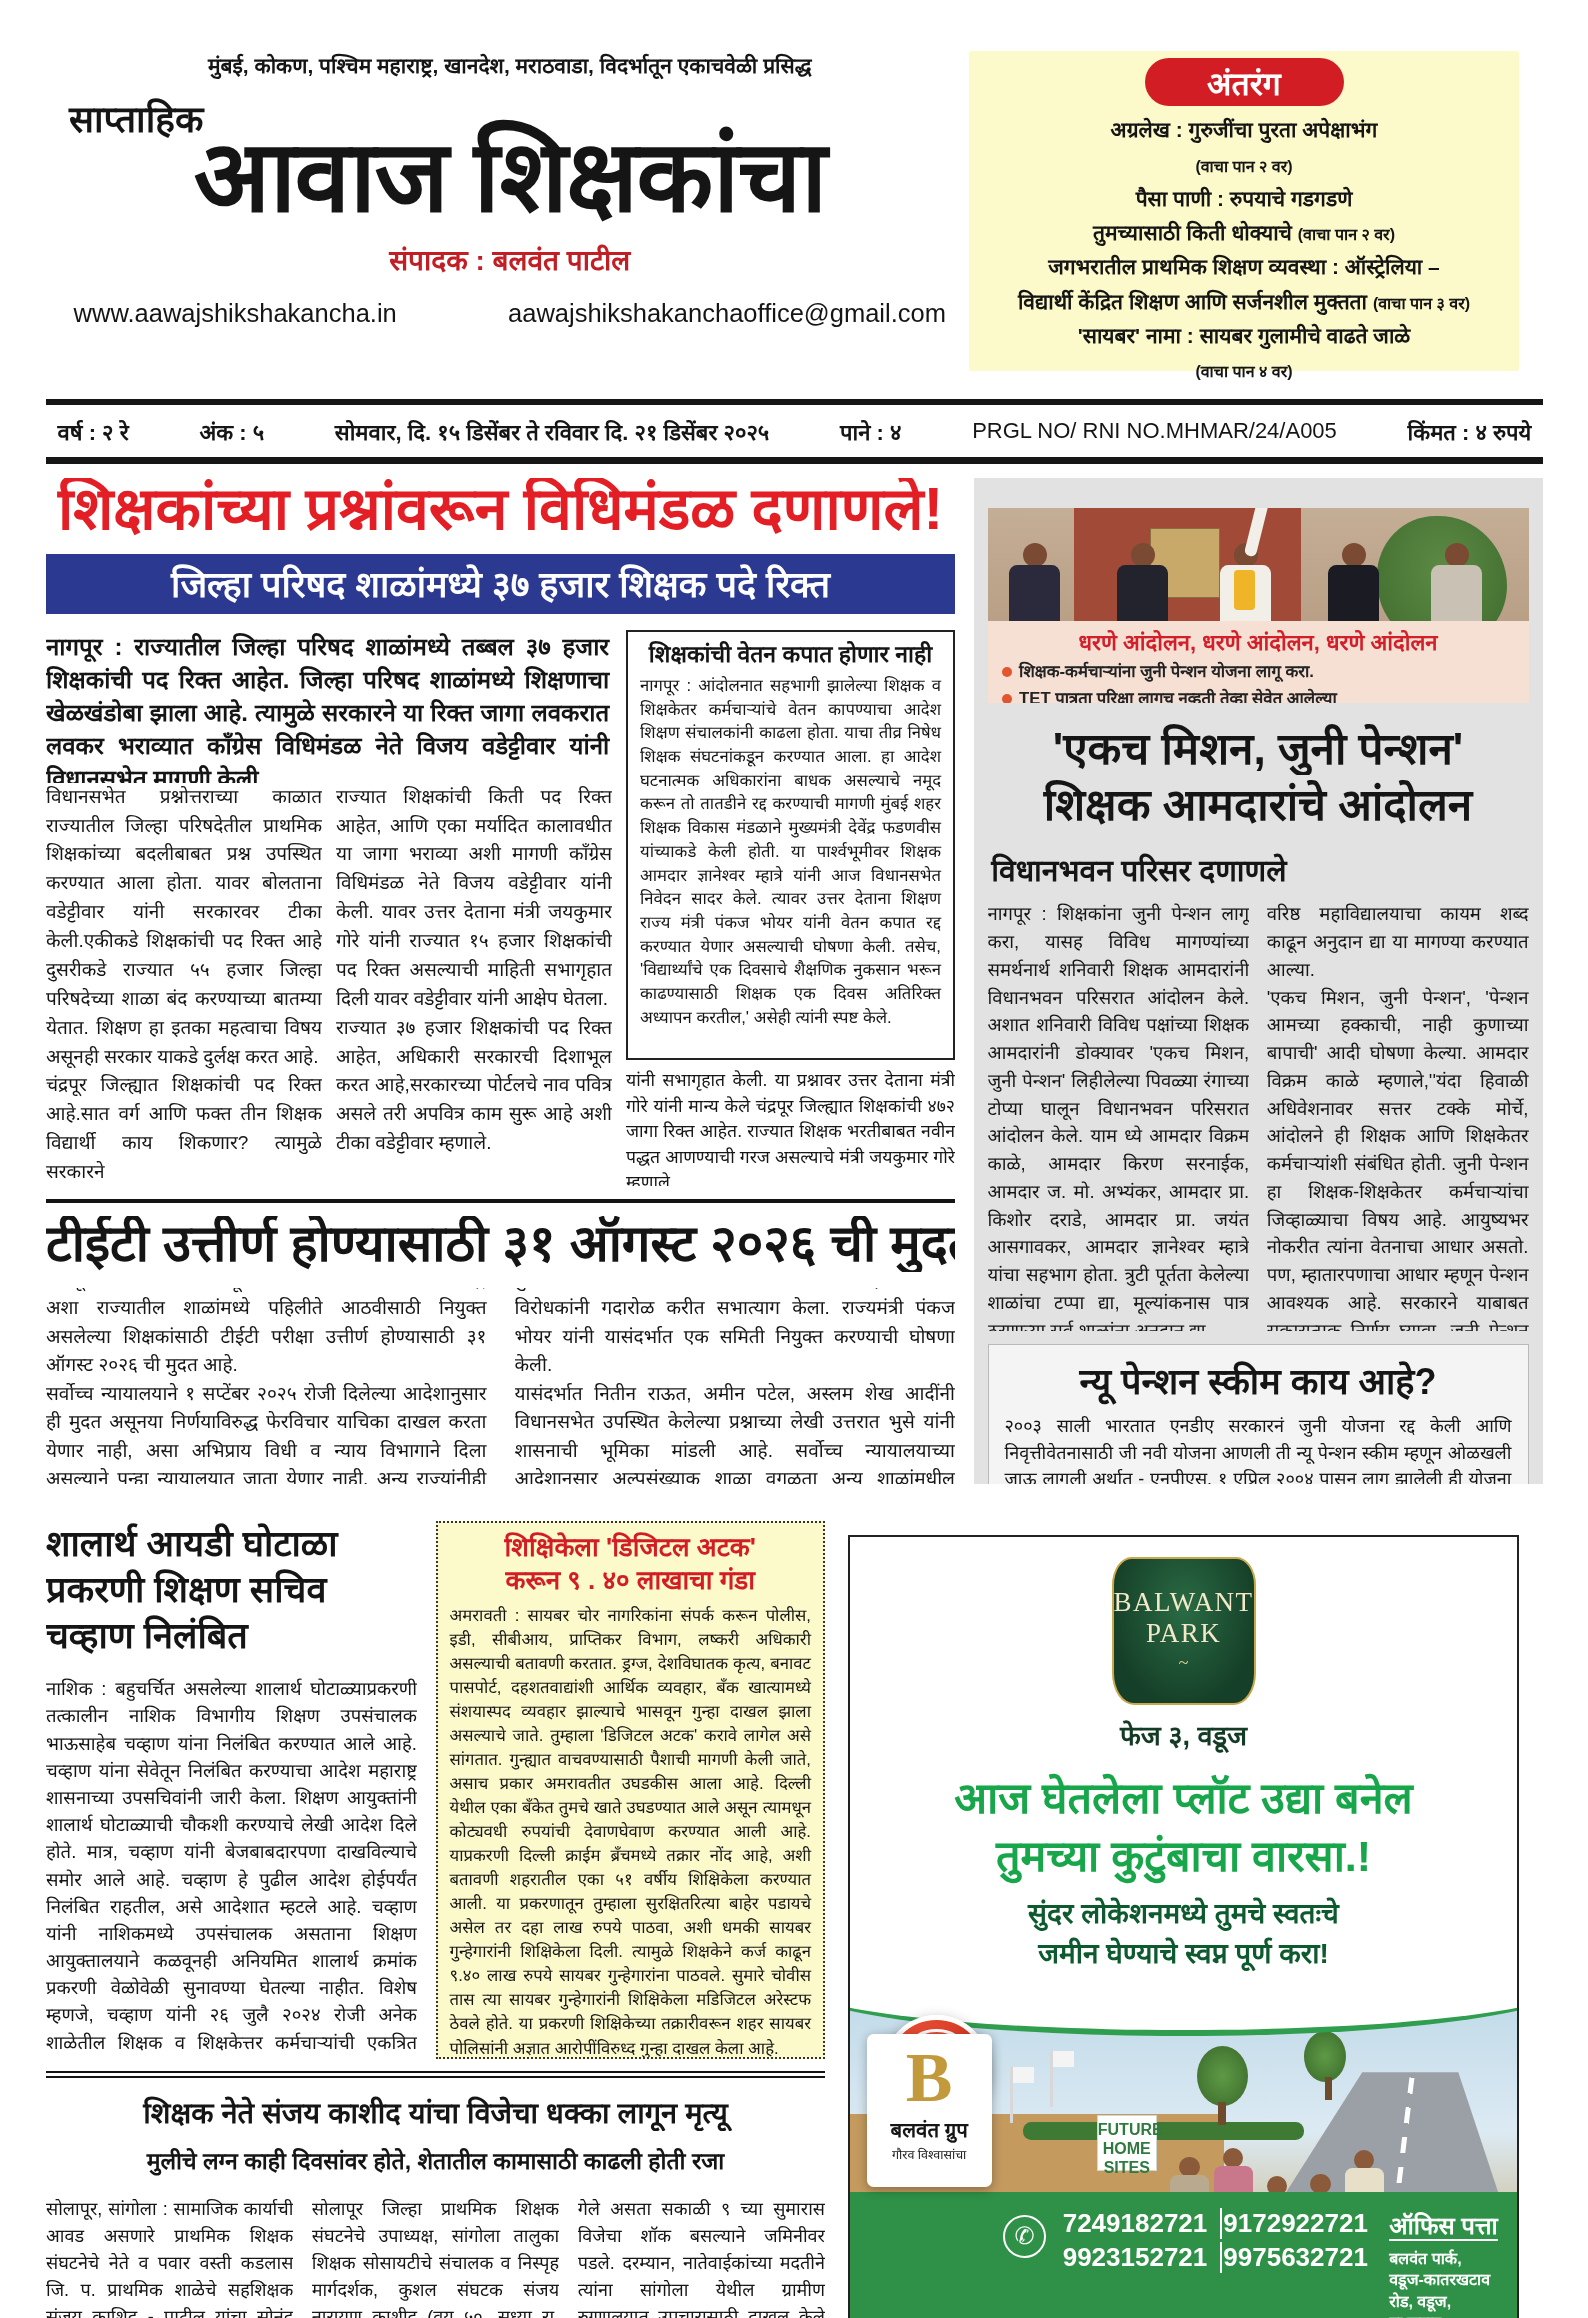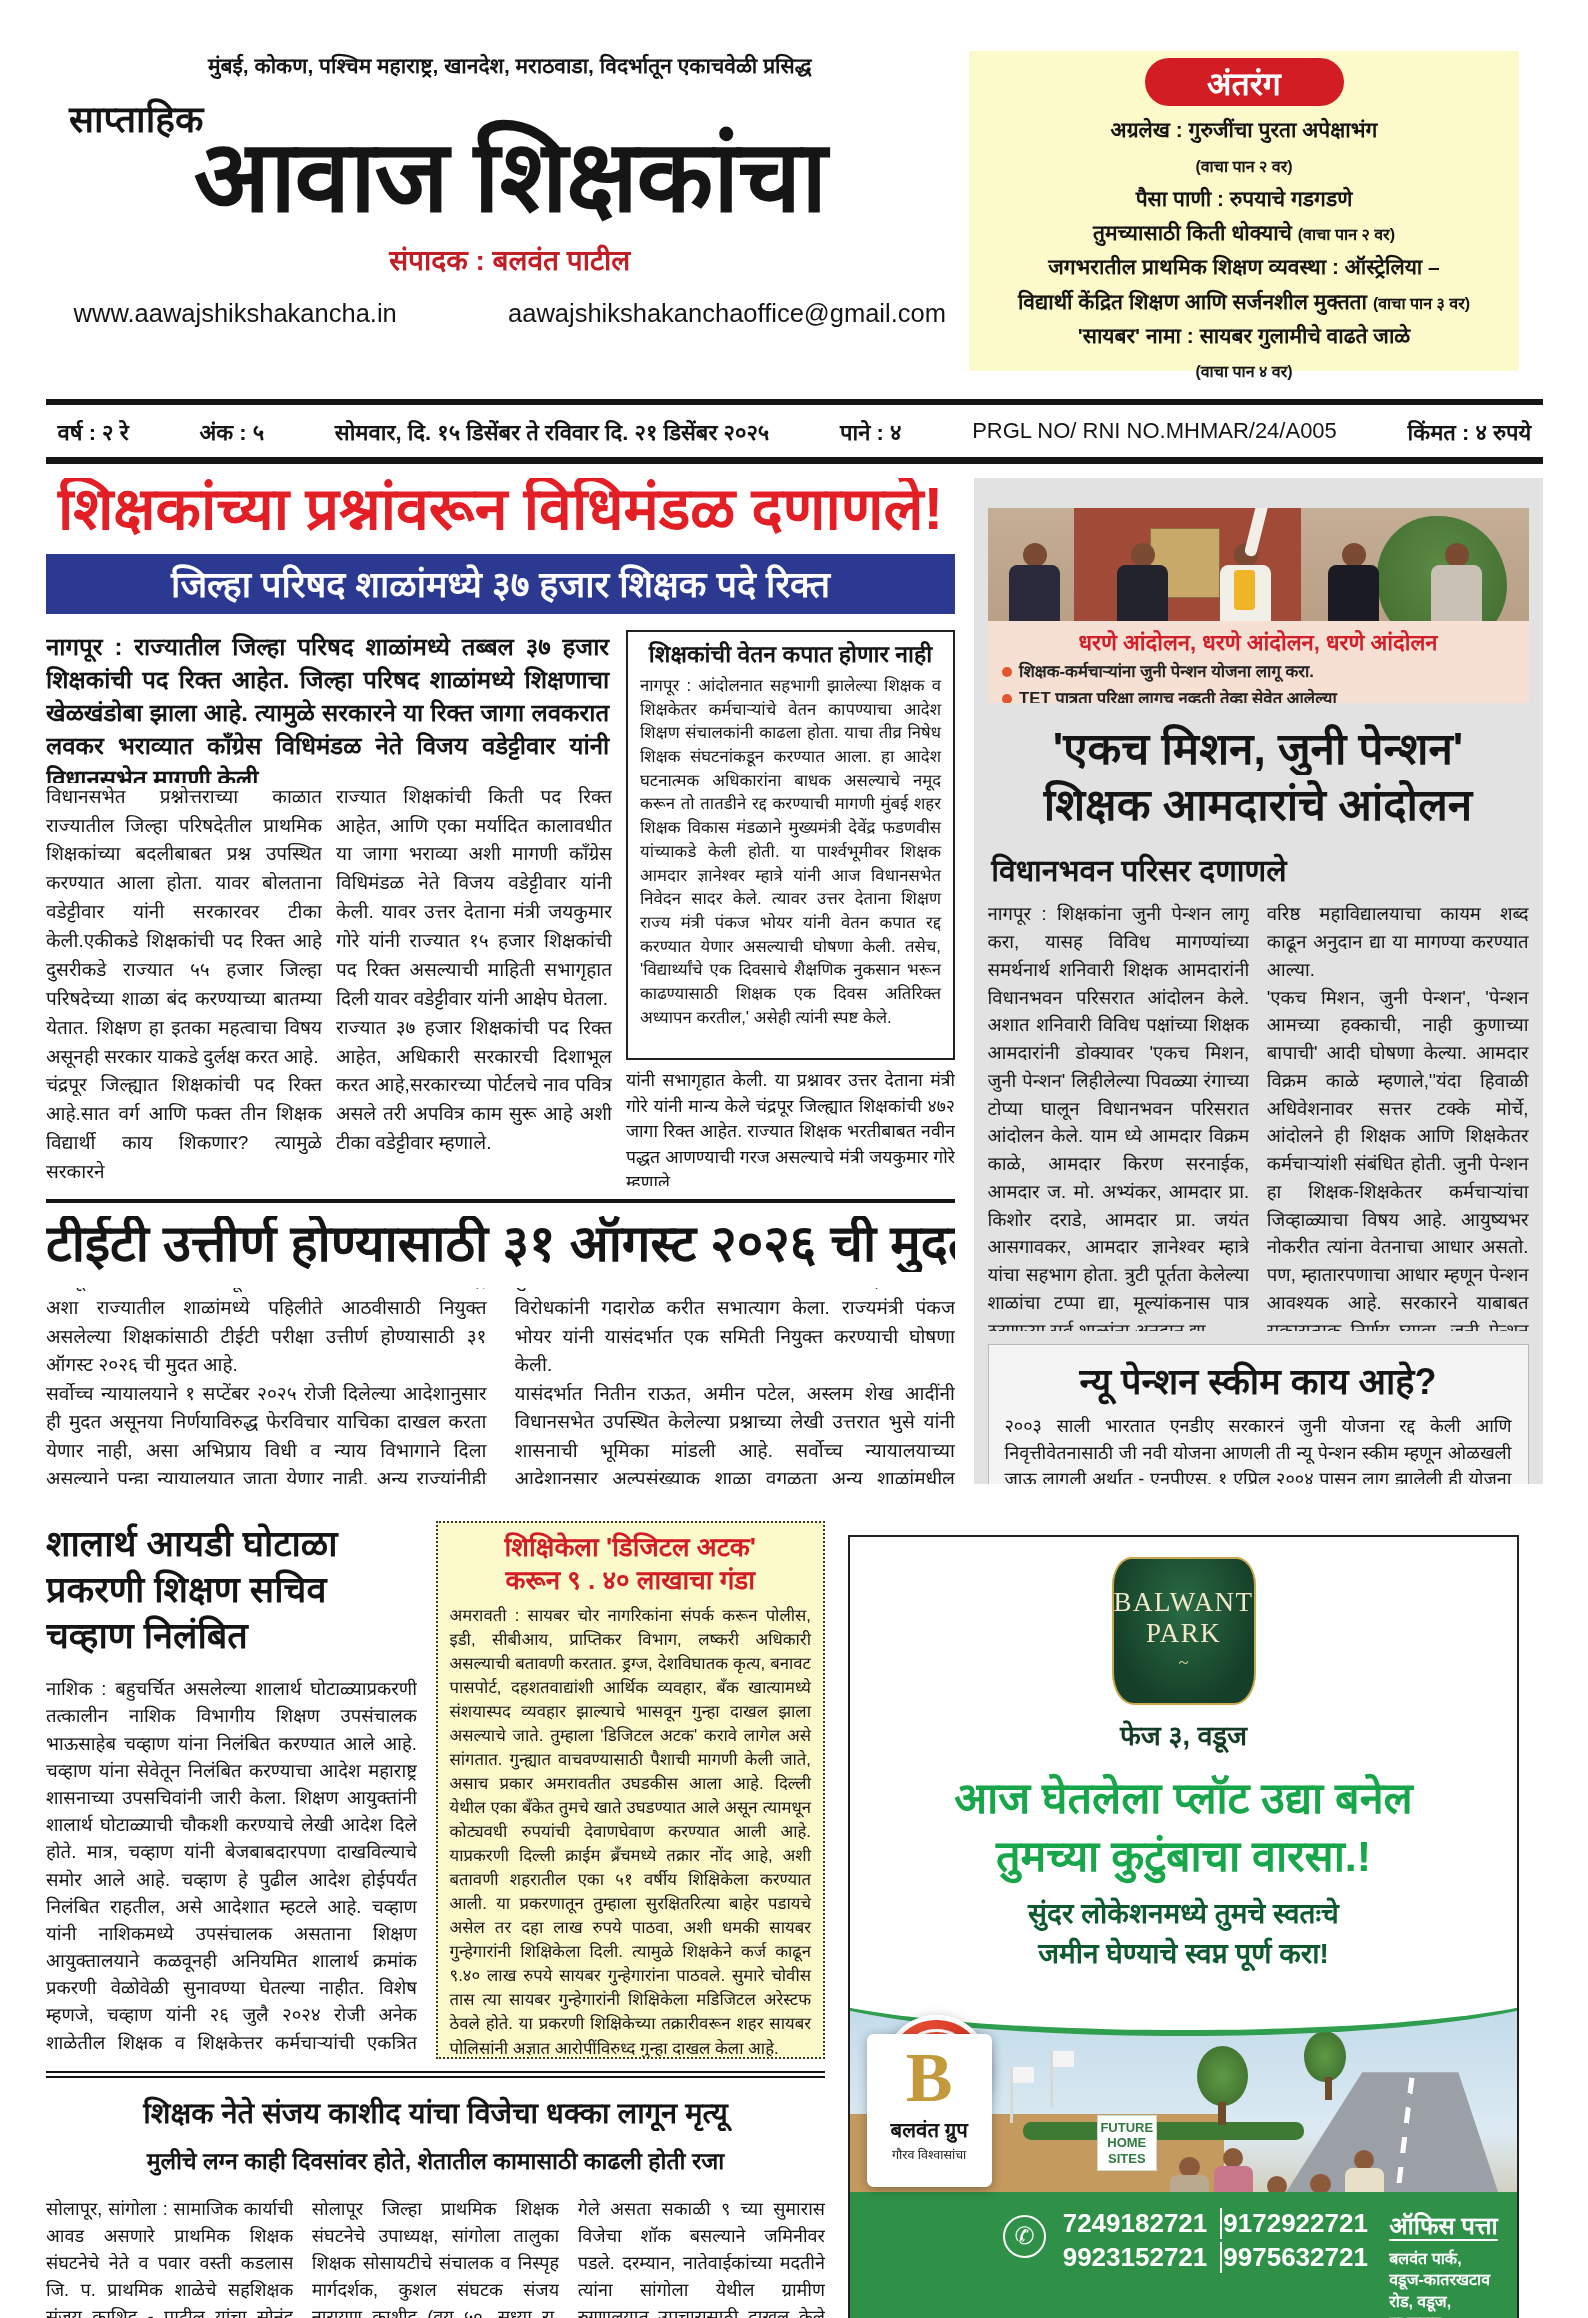--- a/index.html
+++ b/index.html
@@ -92,21 +92,21 @@
   .ad-head { color:#17A74A; font-size:43px; font-weight:bold; text-align:center; line-height:1.3; margin-top:18.5px; white-space:nowrap; overflow:hidden; }
   .ad-sub { color:#0E5A2F; font-size:28px; font-weight:bold; text-align:center; line-height:1.35; margin-top:10.2px; }
   .ad-photo { height:260px; margin-top:16.7px; position:relative; background:linear-gradient(180deg,#BFD9E8 0%,#DCEAF3 55%,#CBB98F 100%); overflow:visible; }
   .arc { position:absolute; top:-3.7px; left:-8%; width:116%; height:51px; background:#fff; border-bottom:6.5px solid #2F9E4F; border-radius:0 0 50% 50% / 0 0 100% 100%; z-index:3; }
   .land { position:absolute; left:0; bottom:0; width:56%; height:52%; background:#C49A5F; }
   .road { position:absolute; right:0; bottom:0; width:40%; height:68%; background:#9AA0A6; clip-path:polygon(42% 0,78% 0,100% 100%,0 100%); }
   .road-line { position:absolute; right:17%; bottom:0; width:4.6px; height:66%; background:repeating-linear-gradient(180deg,#fff 0 16px,transparent 16px 30px); transform:rotate(7deg); }
   .hedge { position:absolute; left:26%; bottom:42%; width:42%; height:7%; background:#3E7A33; border-radius:8.3px; }
   .tree { position:absolute; width:51px; height:60px; background:radial-gradient(#5E9A45,#39682B); border-radius:50%; }
   .tree::after { content:""; position:absolute; left:21.3px; bottom:-18.5px; width:7.4px; height:23px; background:#6E4B2A; }
-  .sign { position:absolute; left:37%; bottom:30%; width:60px; height:56px; background:#fff; border:1.9px solid #cfd8cf; color:#2F7A3E; font-size:13px; font-weight:bold; text-align:center; padding-top:3.7px; line-height:1.2; z-index:2; }
+  .sign { position:absolute; left:37%; bottom:30%; width:60px; height:56px; background:#fff; border:1.9px solid #cfd8cf; color:#2F7A3E; font-size:16px; font-weight:bold; text-align:center; padding-top:3.7px; line-height:1.2; z-index:2; }
   .flag { position:absolute; width:2.8px; height:56px; background:#d8d8d8; }
   .flag::after { content:""; position:absolute; left:2.8px; top:0; width:21.3px; height:16px; background:#f4f4f4; }
   .pin { position:absolute; left:5%; top:10%; width:107px; height:107px; background:radial-gradient(circle at 35% 30%, #F0573C, #C22012); border:5.6px solid #fff; border-radius:50%; box-shadow:0 4.6px 14px rgba(0,0,0,.35); display:flex; align-items:center; justify-content:center; z-index:4; }
   .pin::after { content:""; position:absolute; left:50%; top:103px; transform:translateX(-50%); border-left:25.5px solid transparent; border-right:25.5px solid transparent; border-top:51px solid #C22012; }
   .pin-ring { width:79px; height:79px; border:3.7px solid #fff; border-radius:50%; display:flex; align-items:center; justify-content:center; }
   .pin-house { color:#fff; font-size:49px; line-height:1; }
   .fam { position:absolute; left:48%; bottom:3.7px; display:flex; align-items:flex-end; gap:4.6px; z-index:2; }
   .fig { display:flex; flex-direction:column; align-items:center; }
   .fig .fh { width:20.4px; height:20.4px; border-radius:50%; background:#8A5A3B; }
   .fig .fb { width:39px; border-radius:7.4px 7.4px 2.8px 2.8px; margin-top:-1.9px; }

